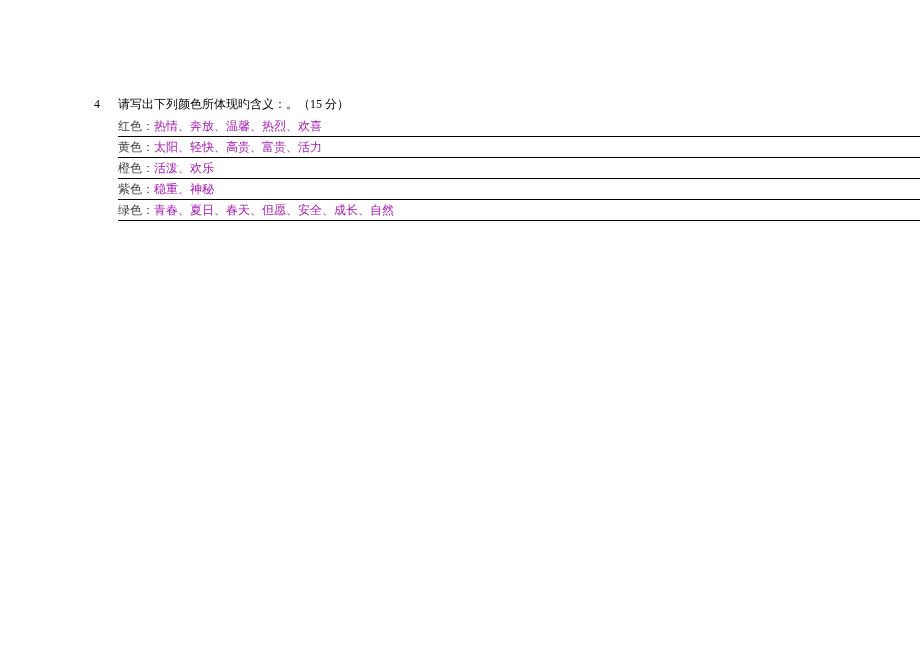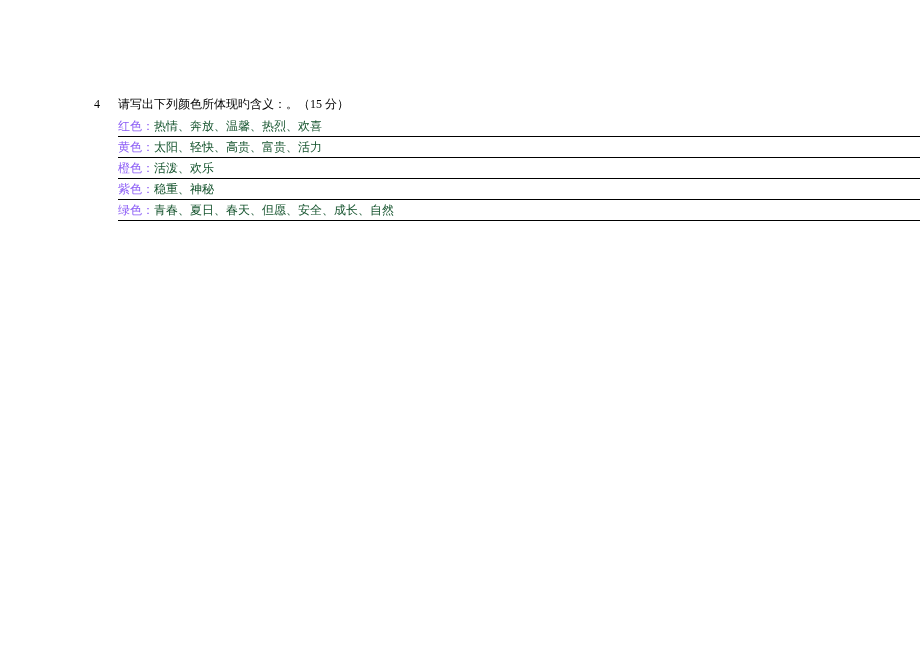--- a/index.html
+++ b/index.html
@@ -36,24 +36,24 @@
       margin-bottom: 2px;
     }
     .answer-line {
       line-height: 20px;
       border-bottom: 1px solid #000000;
       padding-bottom: 0;
       margin-bottom: 0;
       width: 815px;
     }
     .color-label {
-      color: #8b5cf6;
+      color: #404040;
     }
     .answer-text {
-      color: #14532d;
+      color: #a21caf;
     }
   </style>
 </head>
 <body>
 
 <div class="question-container">
   <div class="question-number">4</div>
   <div class="question-content">
     <div class="question-text">请写出下列颜色所体现旳含义：。（15 分）</div>
     <div class="answer-line">

